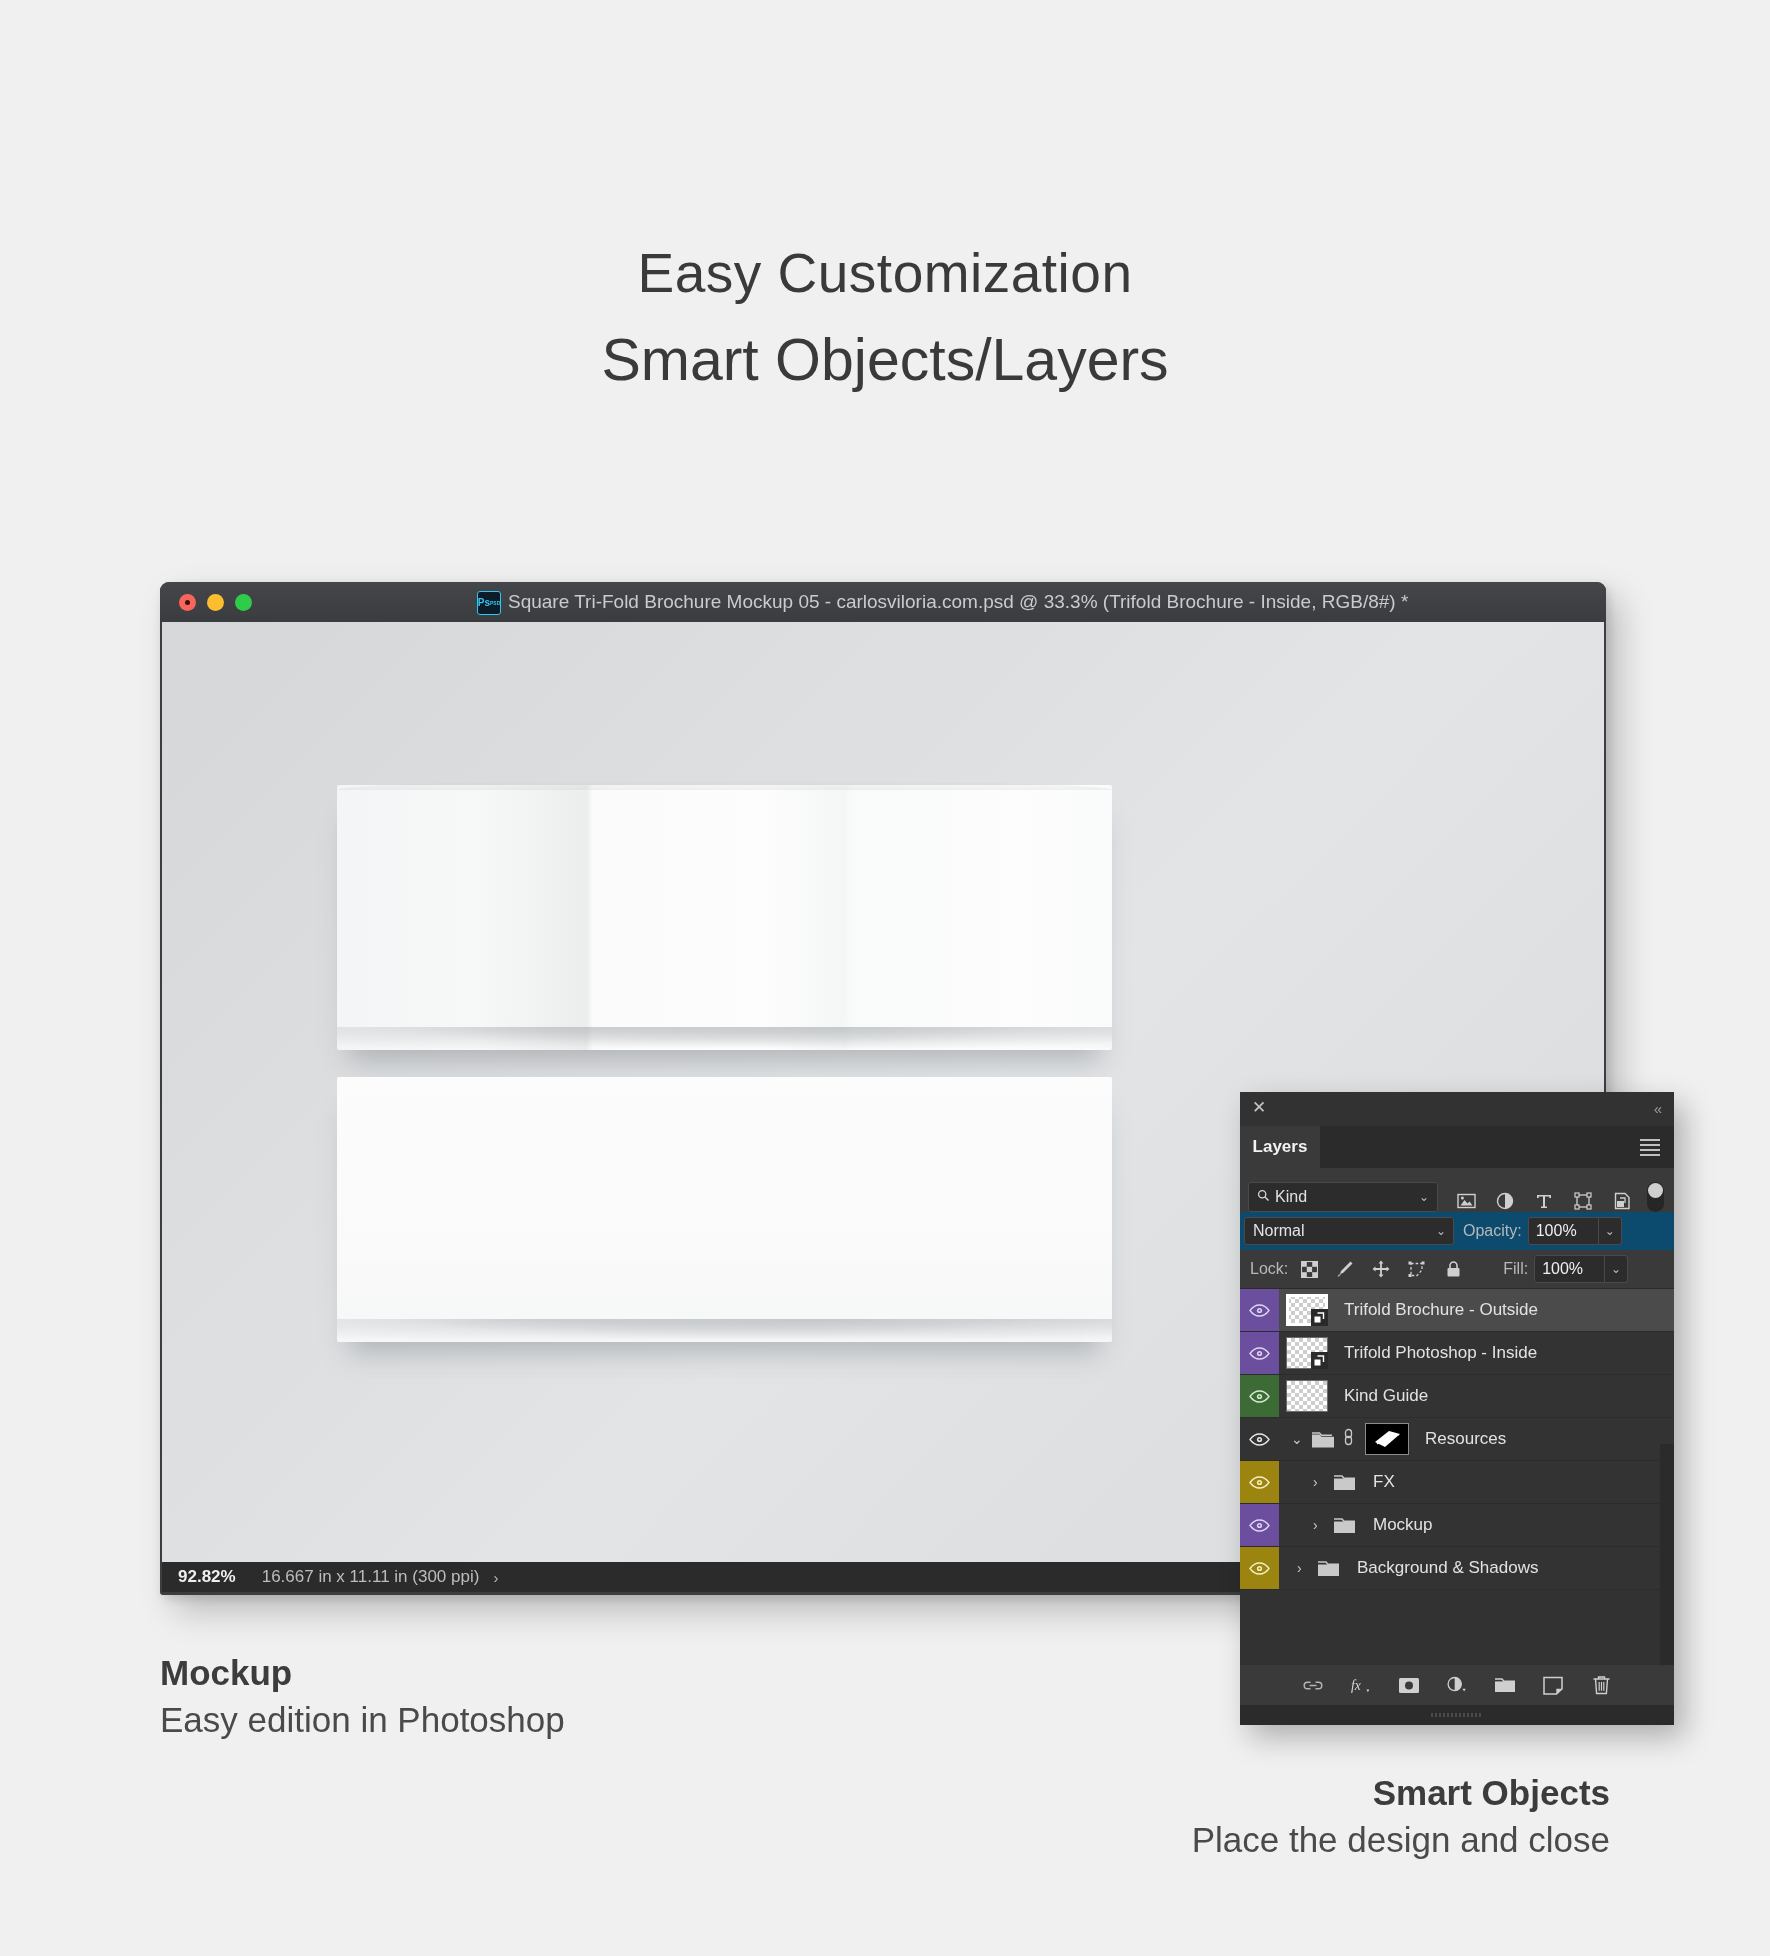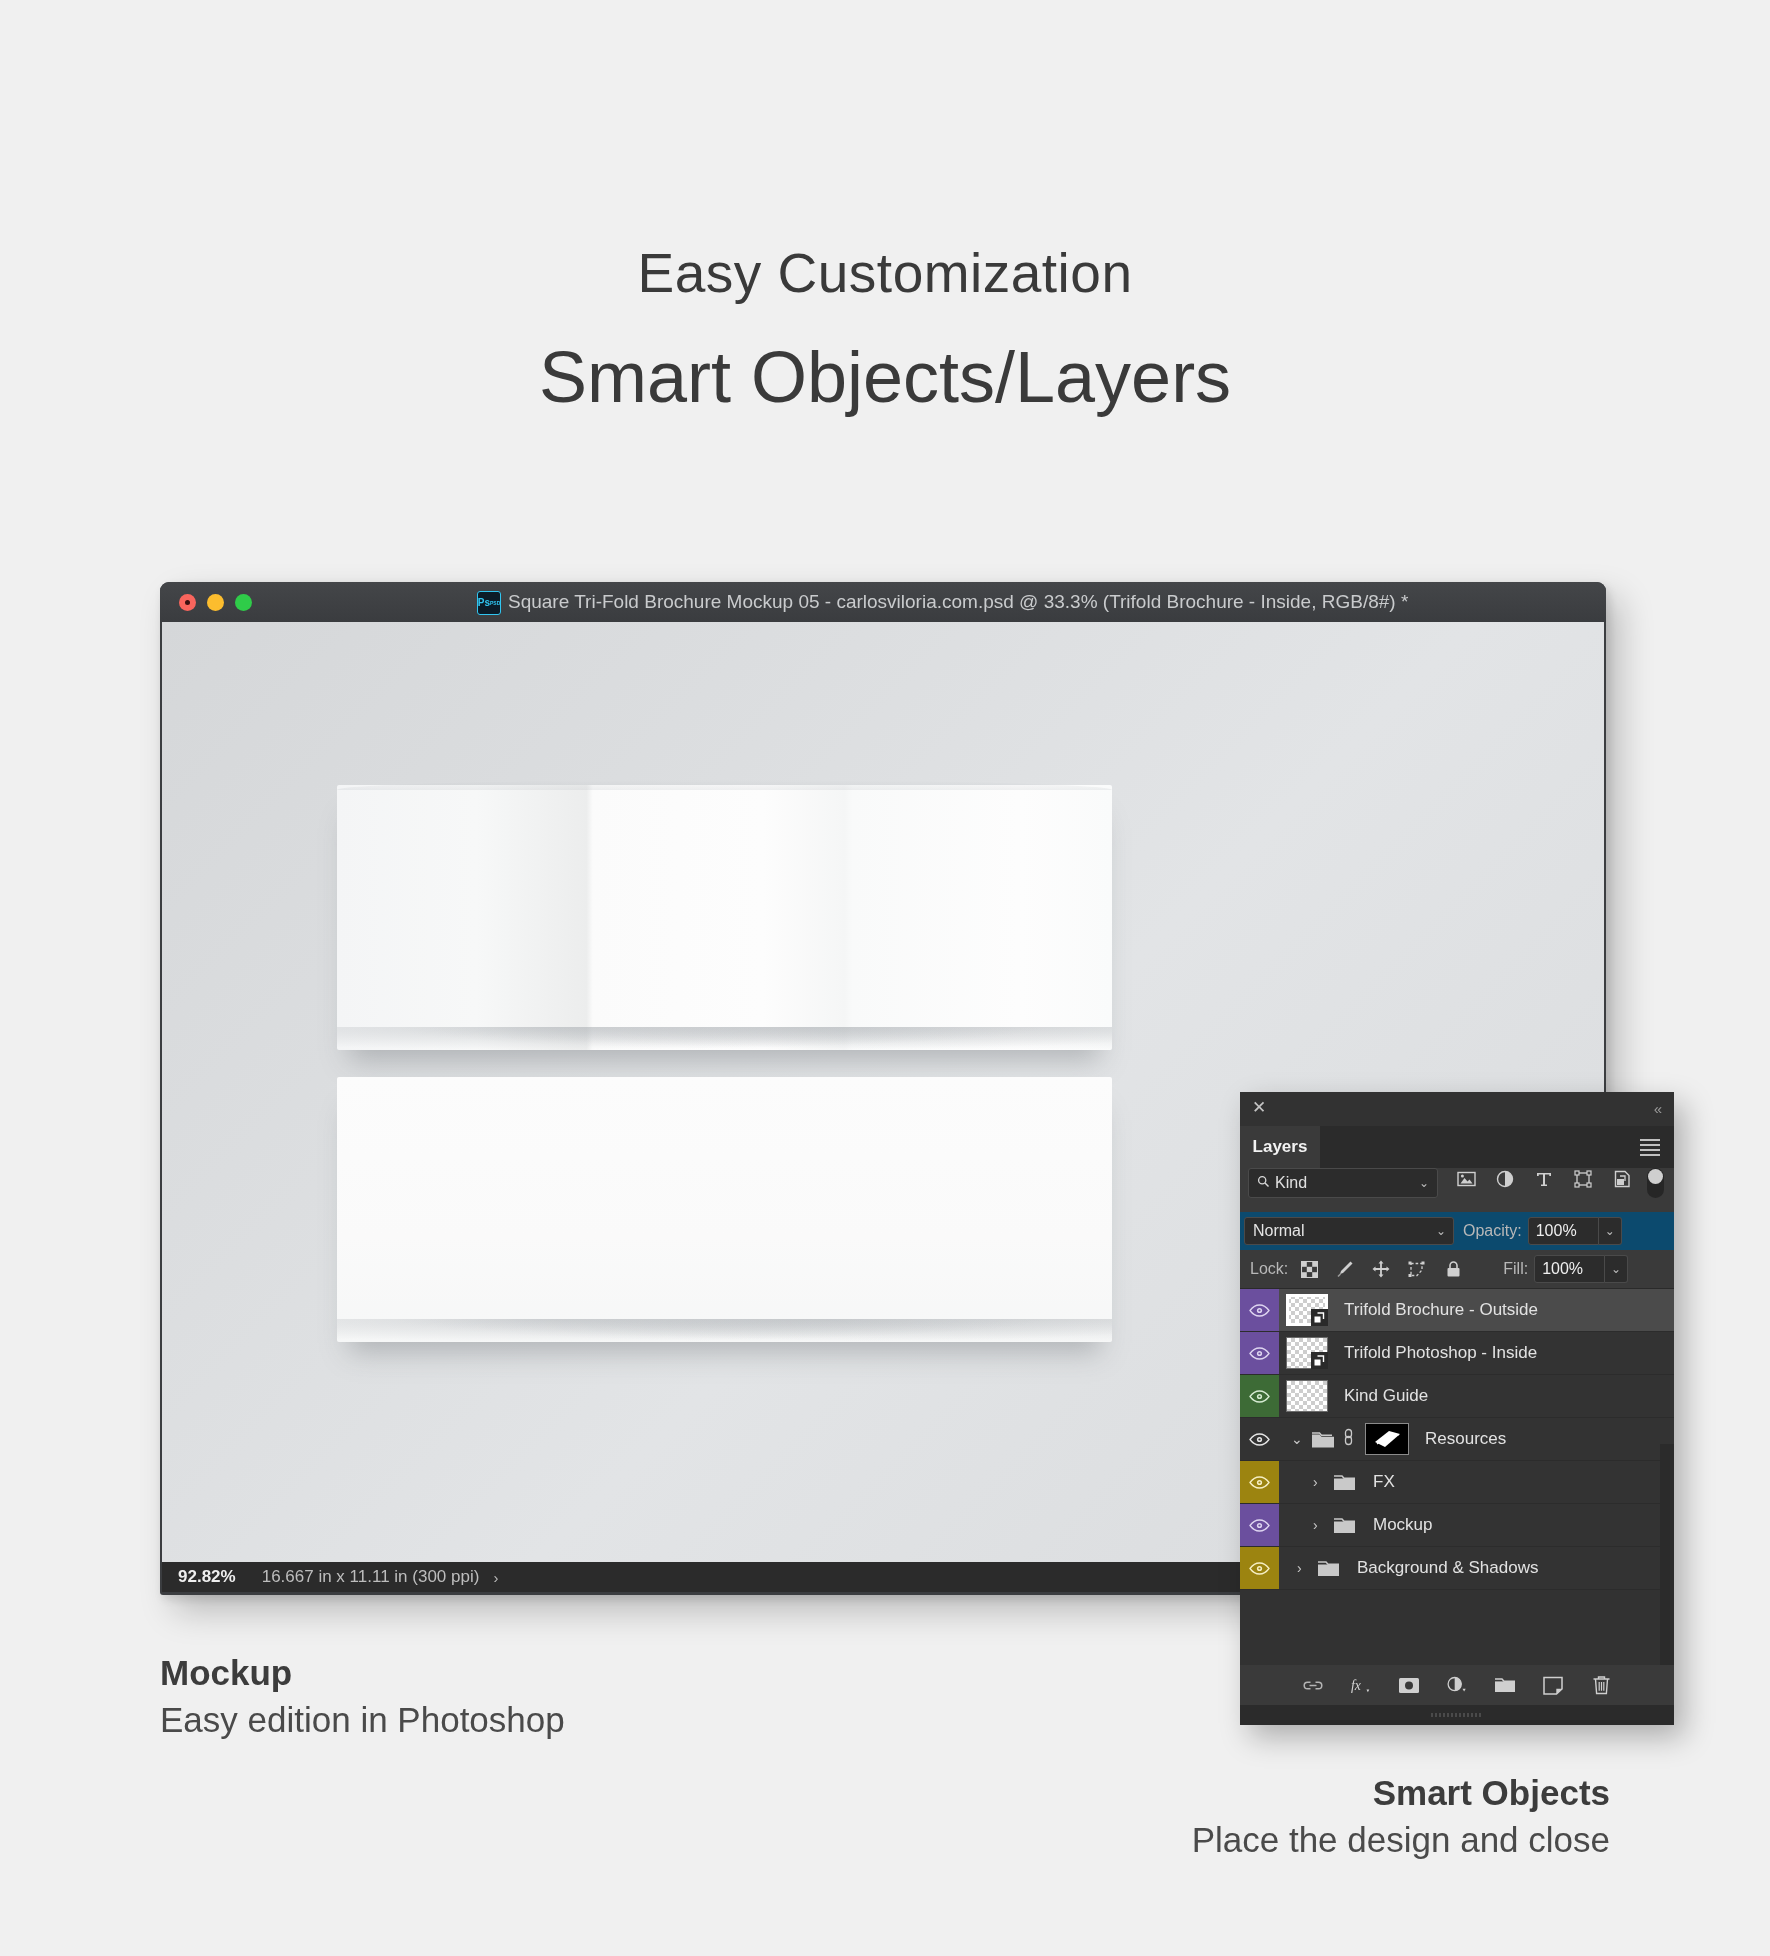--- a/index.html
+++ b/index.html
@@ -11,22 +11,22 @@
   }
 
   
   .headings{position:absolute;top:0;left:0;width:1770px;text-align:center;}
   .h-sub{
     margin-top:246px;
     font-size:55px;font-weight:400;color:#3a3a3a;letter-spacing:.5px;
     line-height:1;
   }
   .h-main{
-    margin-top:40px;
-    font-size:72px;font-weight:400;color:#3a3a3a;letter-spacing:0px;
+    margin-top:30px;
+    font-size:59px;font-weight:400;color:#3a3a3a;letter-spacing:0px;
     line-height:1;
   }
 
   
   .ps-window{
     position:absolute;left:160px;top:582px;width:1446px;height:1013px;
     border-radius:9px 9px 3px 3px;
     background:#3b3d40;
     box-shadow:14px 16px 34px rgba(0,0,0,.22), 3px 4px 10px rgba(0,0,0,.12);
   }
@@ -111,21 +111,21 @@
   .lp-collapse{position:absolute;right:14px;top:8px;color:#9b9b9b;font-size:15px;letter-spacing:-2px;}
   .lp-tabrow{height:42px;position:relative;background:#2b2b2b;}
   .lp-tab{
     position:absolute;left:0;top:0;height:42px;width:80px;background:#3a3a3a;
     display:flex;align-items:center;justify-content:center;
     color:#f2f2f2;font-size:17px;font-weight:700;
   }
   .lp-menu{position:absolute;right:14px;top:13px;width:20px;display:flex;flex-direction:column;gap:3px;}
   .lp-menu i{display:block;height:2px;background:#c0c0c0;}
 
-  .lp-filter{height:44px;background:#3a3a3a;display:flex;align-items:flex-start;padding:0 8px;}
+  .lp-filter{height:44px;background:#3a3a3a;display:flex;align-items:flex-end;padding:0 8px;}
   .kind-select{
     width:180px;height:28px;background:#2c2c2c;border:1px solid #4a4a4a;border-radius:3px;
     display:flex;align-items:center;color:#e0e0e0;font-size:16px;position:relative;padding-left:8px;
   }
   .kind-select .caret{position:absolute;right:8px;color:#bbb;font-size:12px;}
   .kind-select .mag{margin-right:5px;font-size:14px;}
   .ficons{display:flex;align-items:center;gap:17px;margin-left:17px;}
   .ficon{width:22px;height:22px;display:flex;align-items:center;justify-content:center;color:#cfcfcf;}
   .ficon svg{display:block;}
   .ftoggle{

